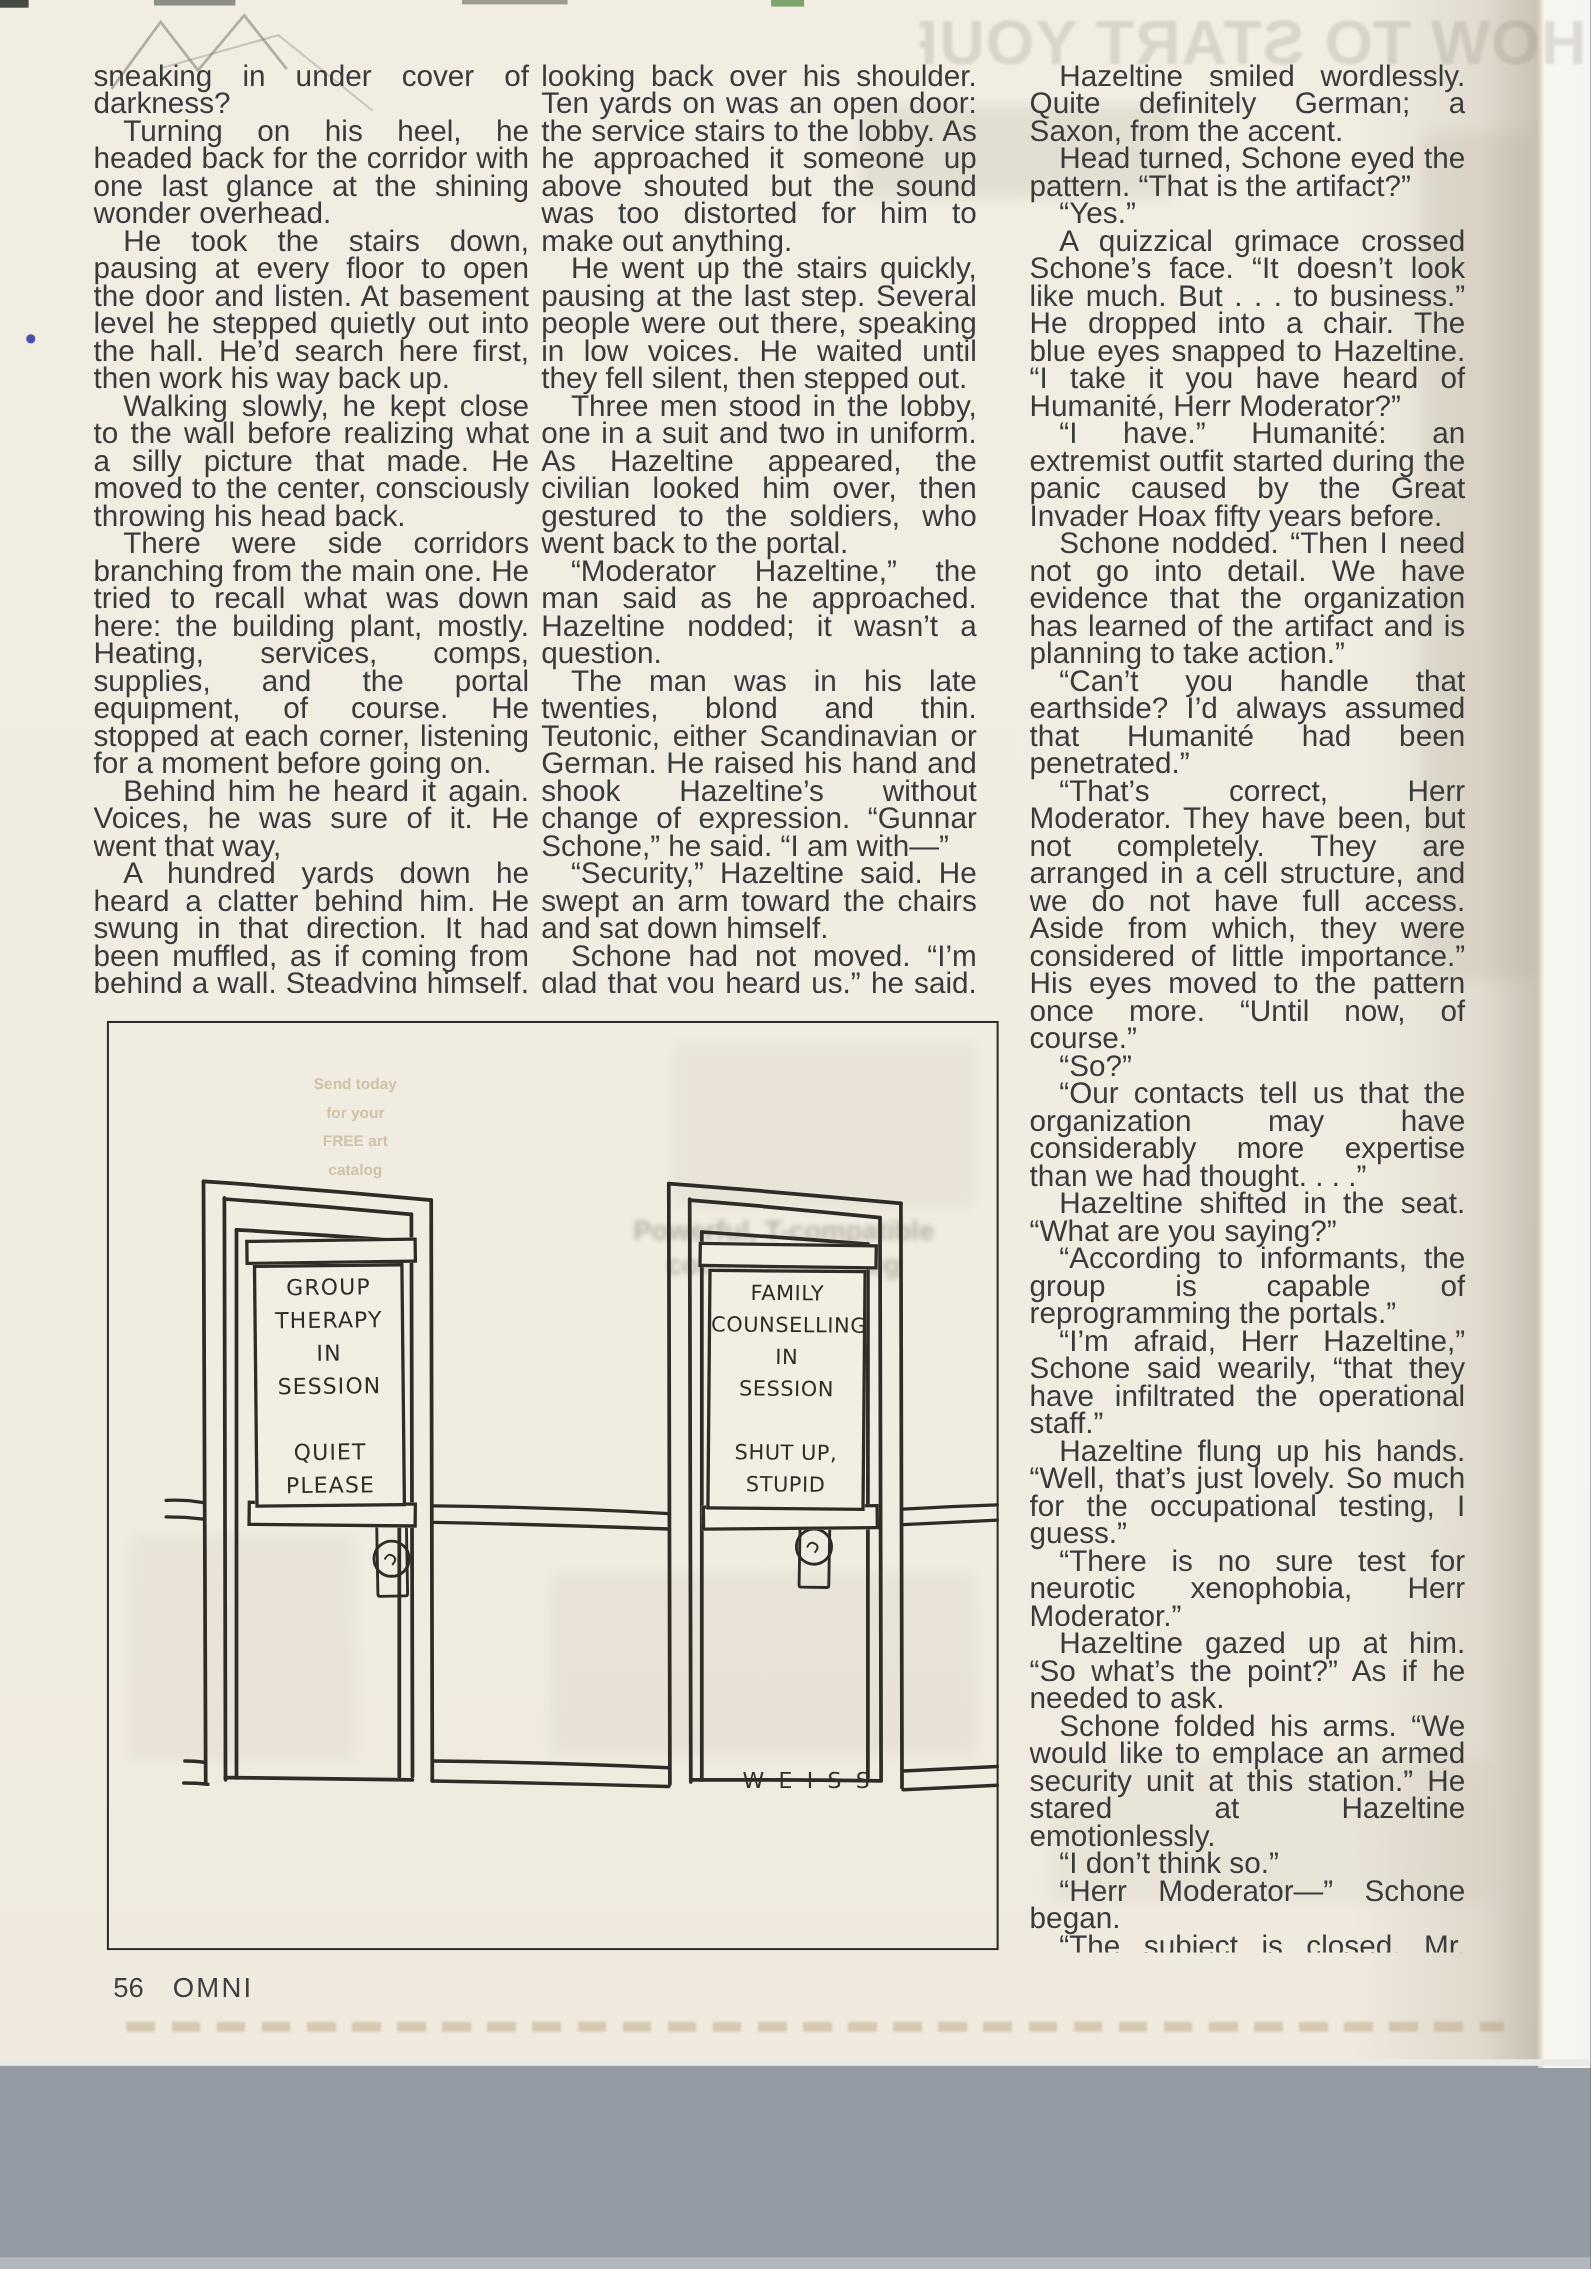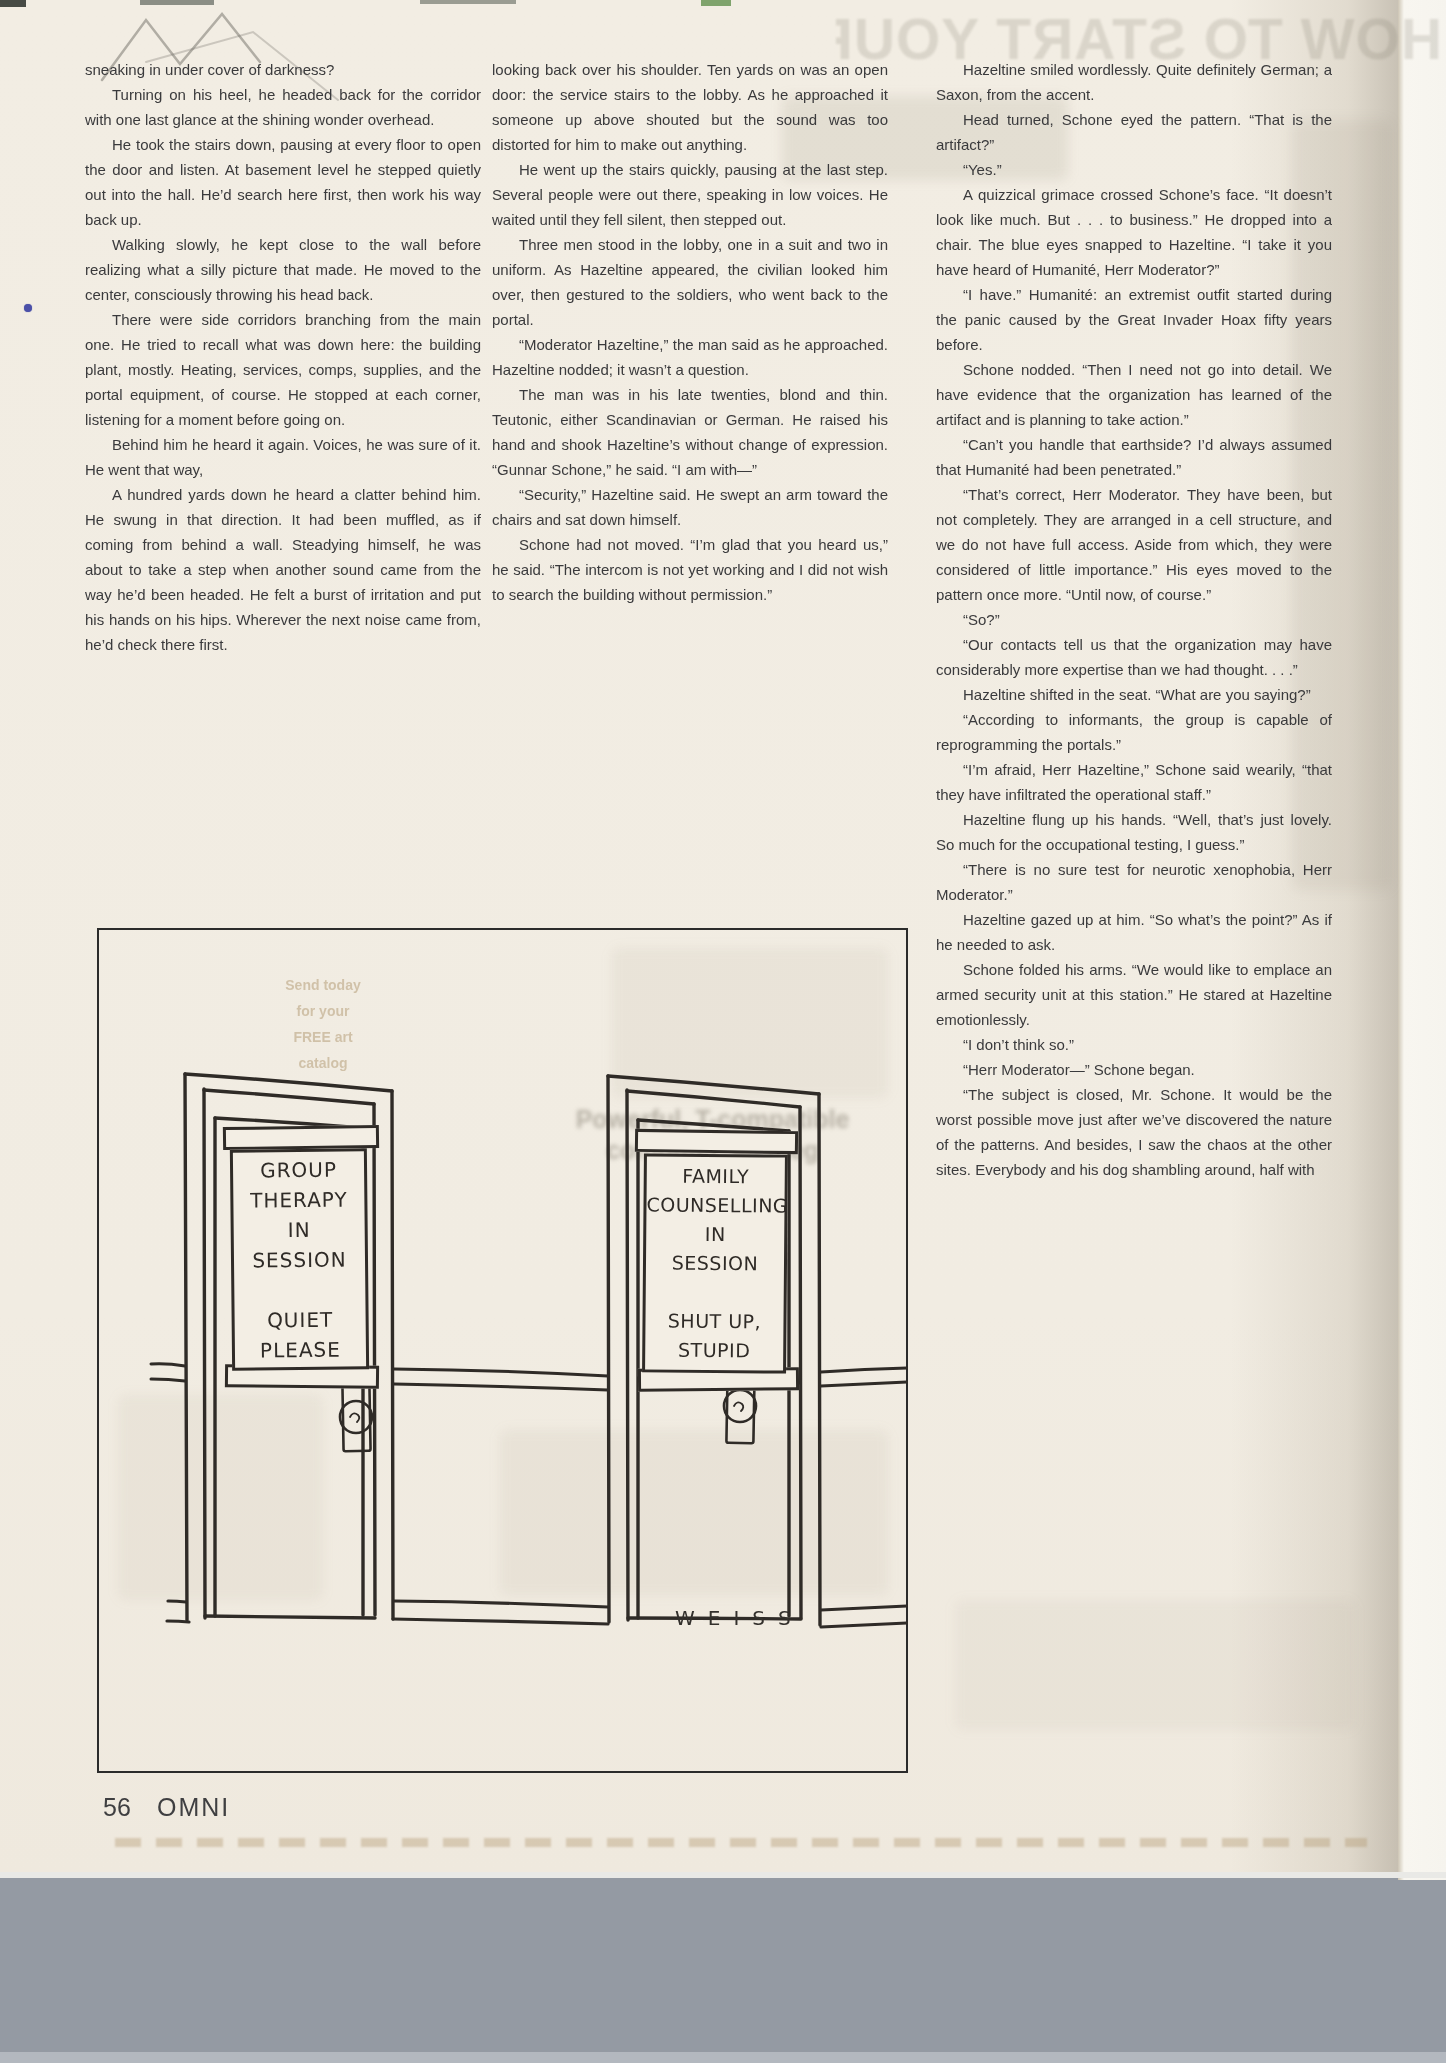--- a/index.html
+++ b/index.html
@@ -39,21 +39,21 @@
   #smudge-d{left:500px;top:1430px;width:388px;height:165px;background:rgba(138,126,104,.08);}
   #smudge-e{left:118px;top:1395px;width:205px;height:205px;background:rgba(138,126,104,.07);}
   #smudge-f{left:955px;top:1600px;width:400px;height:130px;background:rgba(138,126,104,.06);}
   #ghost-ad{left:262px;top:972px;width:122px;text-align:center;font-weight:bold;
       font-size:14px;line-height:26px;color:rgba(161,130,82,.40);filter:blur(.6px);}
   #ghost-product{left:540px;top:1104px;width:345px;text-align:center;font-weight:bold;
       font-size:25px;line-height:31px;color:rgba(108,99,86,.42);filter:blur(2.3px);}
   #ghost-dashes{position:absolute;left:115px;top:1838px;width:1252px;height:9px;filter:blur(1px);
       background:repeating-linear-gradient(90deg,rgba(176,150,108,.38) 0 26px,rgba(176,150,108,0) 26px 41px);}
   
-  .column{position:absolute;top:57px;width:396px;color:#3a3a3c;font-size:15px;
+  .column{position:absolute;top:57px;width:396px;color:#3a3a3c;font-size:27px;
           line-height:25px;text-align:justify;overflow:hidden;}
   #col1{left:85px;height:846px;}
   #col2{left:492px;height:846px;}
   #col3{left:936px;height:1718px;}
   .column p{margin:0;text-indent:27px;}
   .col-continued p:first-child{text-indent:0;}
   
   #cartoon{position:absolute;left:97px;top:928px;width:811px;height:845px;}
   #cartoon svg{position:absolute;left:0;top:0;}
   .sign{position:absolute;background:#f3eee4;border:3px solid #2f2b27;

